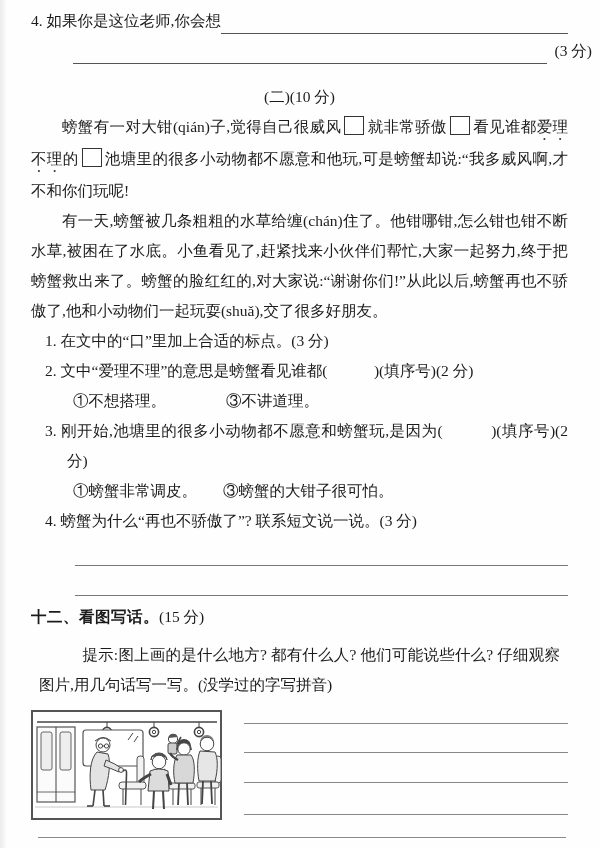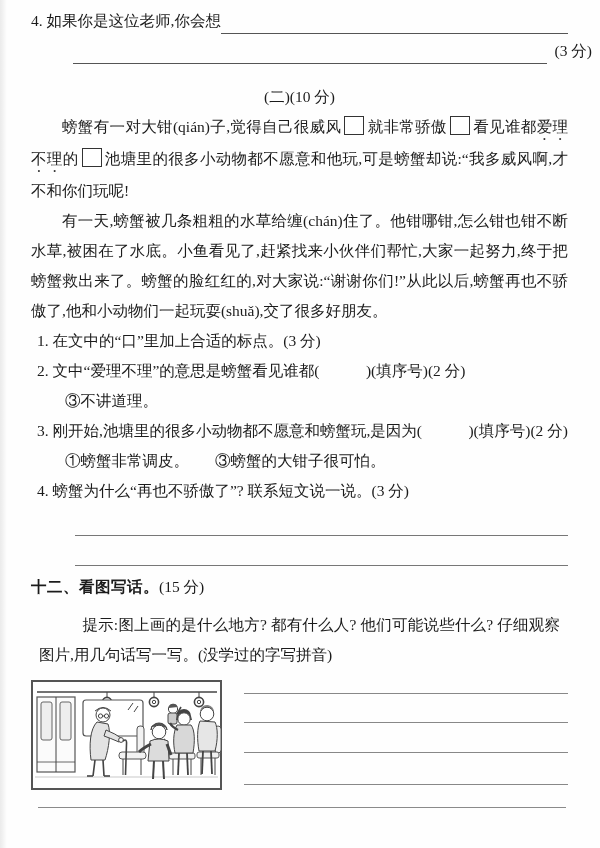--- a/index.html
+++ b/index.html
@@ -30,21 +30,21 @@
   .pbox{
     display:inline-block;width:18px;height:17px;
     border:1px solid #333;vertical-align:-3px;margin:0 3px;background:#fff;
   }
   .emph{
     -webkit-text-emphasis:filled dot #333;
     -webkit-text-emphasis-position:under right;
     text-emphasis:filled dot #333;
     text-emphasis-position:under right;
   }
-  .questions{margin-left:6px;}
+  .questions{margin-left:14px;}
   .q{padding-left:22px;text-indent:-22px;text-align:justify;}
   .opts{display:flex;padding-left:28px;}
   .opts.wide span{margin-right:60px;}
   .opts.narrow span{margin-right:26px;}
   .ans-line{margin-left:44px;border-bottom:1px solid #777;height:29px;}
   .h12{margin-top:6px;height:30px;}
   .h12 b{font-weight:bold;letter-spacing:.5px;}
   .hint{margin:8px;text-indent:2.8em;text-align:justify;}
   .pic-row{display:flex;margin-top:10px;height:110px;}
   .pic-box{width:191px;height:110px;flex:0 0 191px;}
@@ -74,20 +74,21 @@
   <div class="center-title">(二)(10 分)</div>
 
   <p class="para"><span>螃蟹有一对大钳(qián)子,觉得自己很威风</span><span class="pbox"></span><span>就非常骄傲</span><span class="pbox"></span><span>看见谁都</span><span class="emph">爱理</span><span class="emph">不理</span><span>的</span><span class="pbox"></span><span>池塘里的很多小动物都不愿意和他玩,可是螃蟹却说:“我多威风啊,才不和你们玩呢!</span></p>
 
   <p class="para">有一天,螃蟹被几条粗粗的水草给缠(chán)住了。他钳哪钳,怎么钳也钳不断水草,被困在了水底。小鱼看见了,赶紧找来小伙伴们帮忙,大家一起努力,终于把螃蟹救出来了。螃蟹的脸红红的,对大家说:“谢谢你们!”从此以后,螃蟹再也不骄傲了,他和小动物们一起玩耍(shuǎ),交了很多好朋友。</p>
 
   <div class="questions">
     <div class="q">1. 在文中的“口”里加上合适的标点。(3 分)</div>
     <div class="q">2. 文中“爱理不理”的意思是螃蟹看见谁都(　　　)(填序号)(2 分)</div>
     <div class="opts wide">
+      <span>①不想搭理。</span>
       <span>③不讲道理。</span>
     </div>
     <div class="q">3. 刚开始,池塘里的很多小动物都不愿意和螃蟹玩,是因为(　　　)(填序号)(2 分)</div>
     <div class="opts narrow">
       <span>①螃蟹非常调皮。</span>
       <span>③螃蟹的大钳子很可怕。</span>
     </div>
     <div class="q">4. 螃蟹为什么“再也不骄傲了”? 联系短文说一说。(3 分)</div>
   </div>
 

